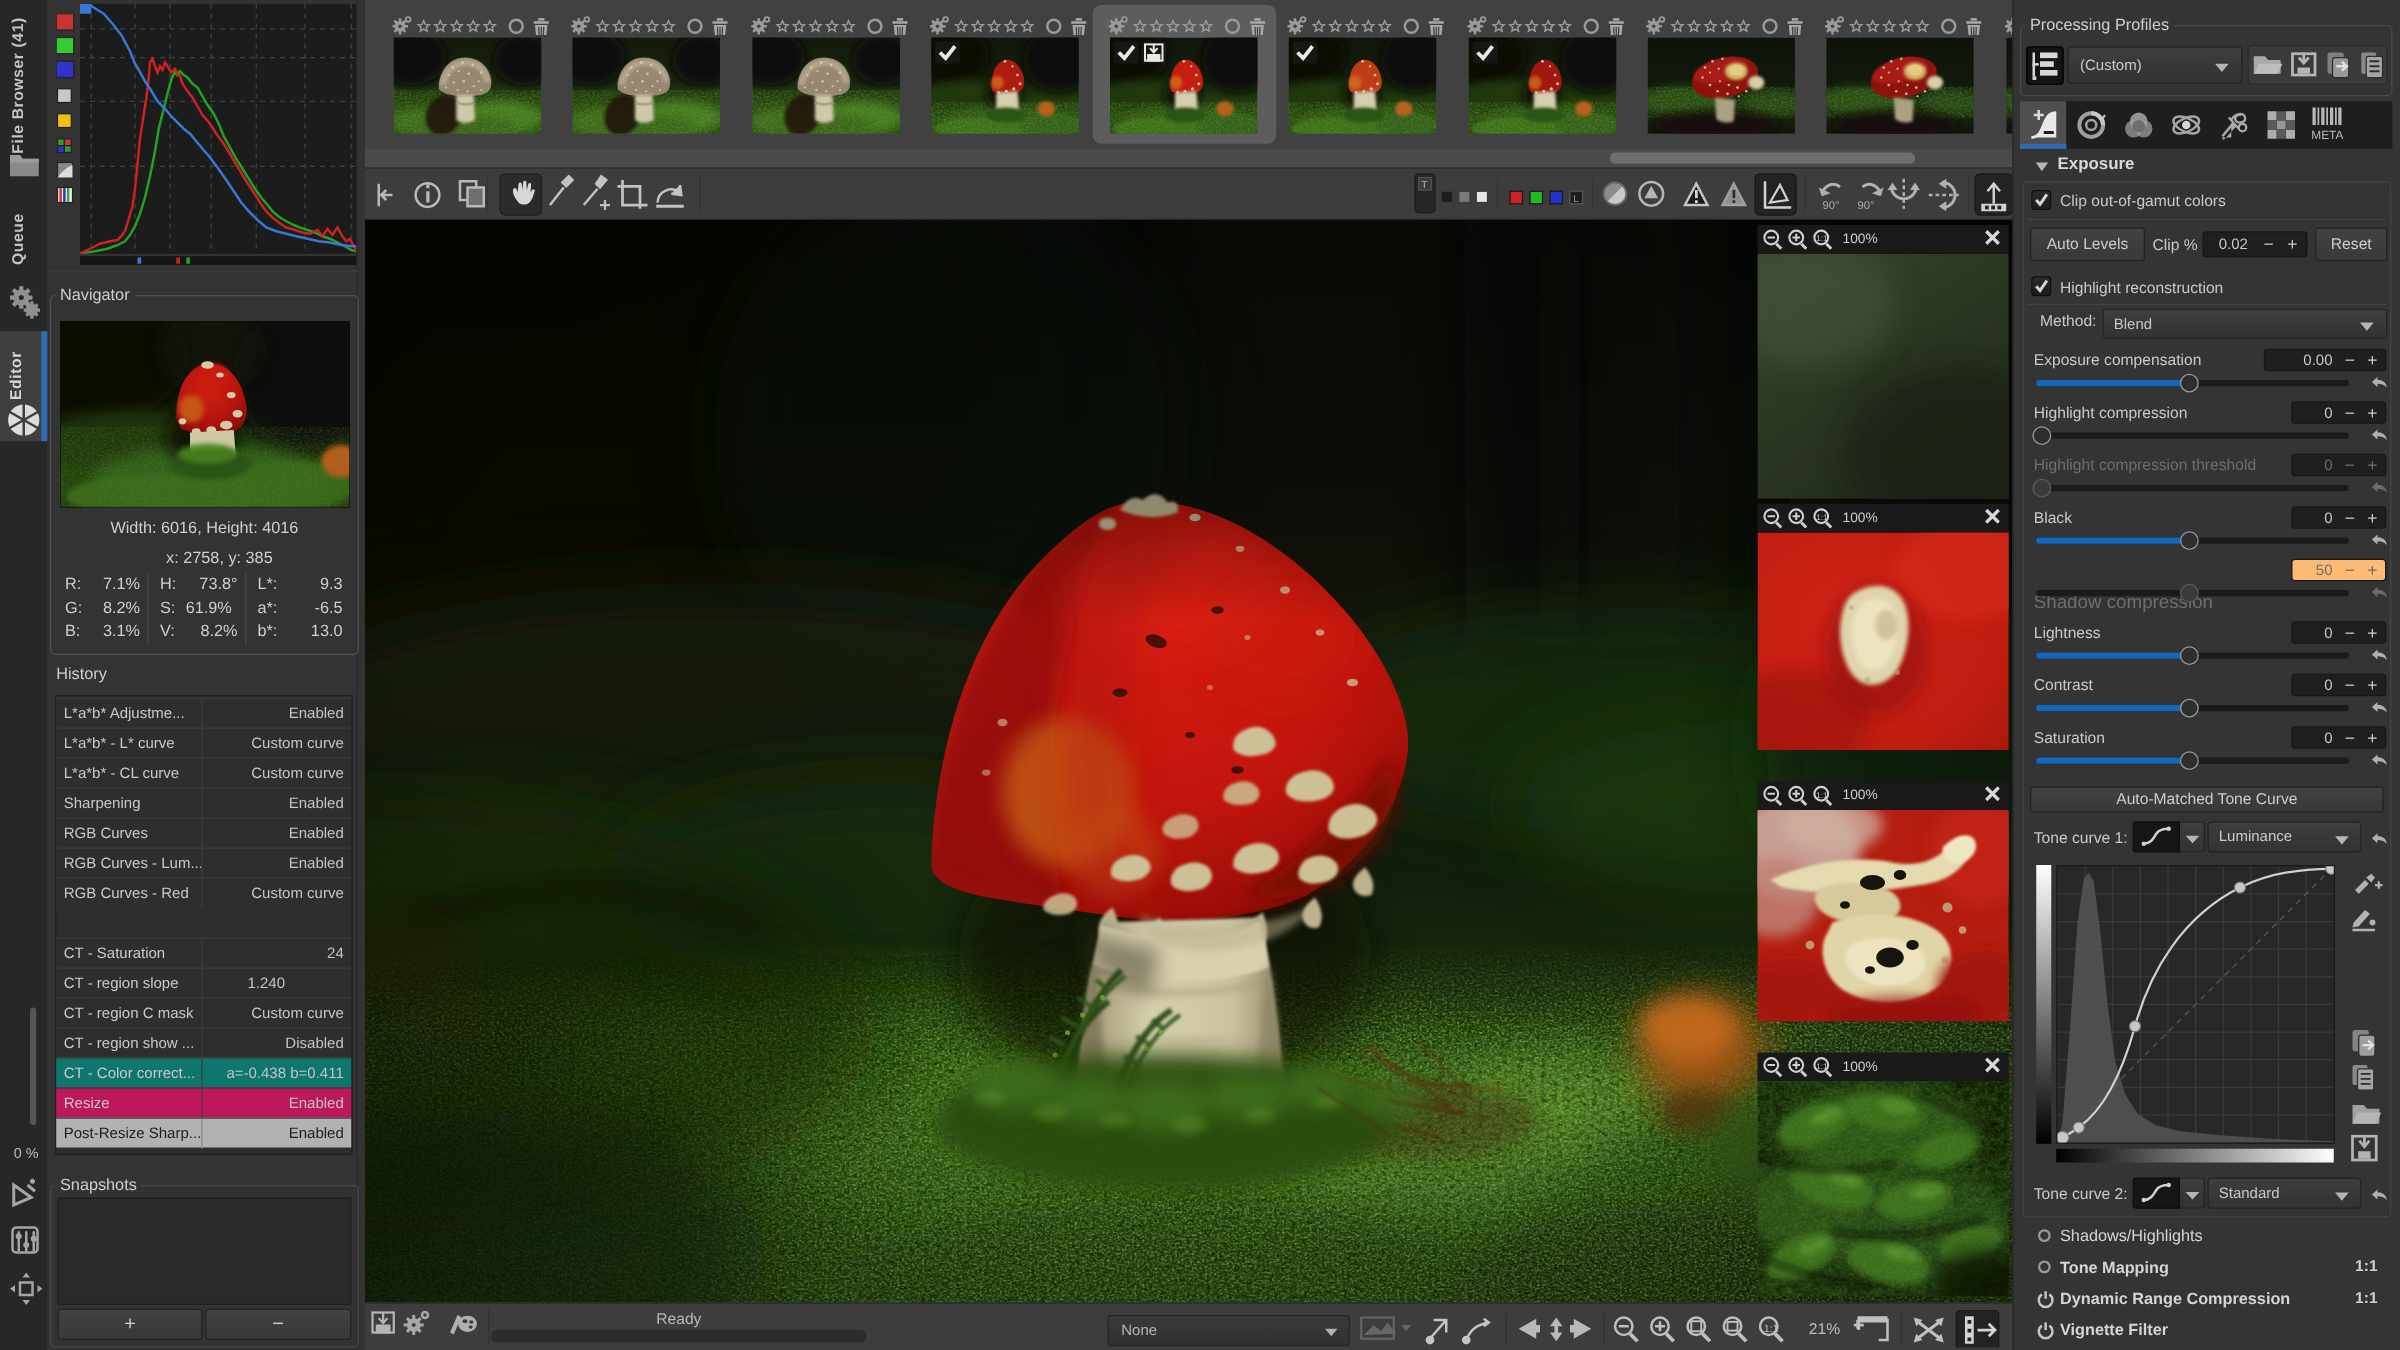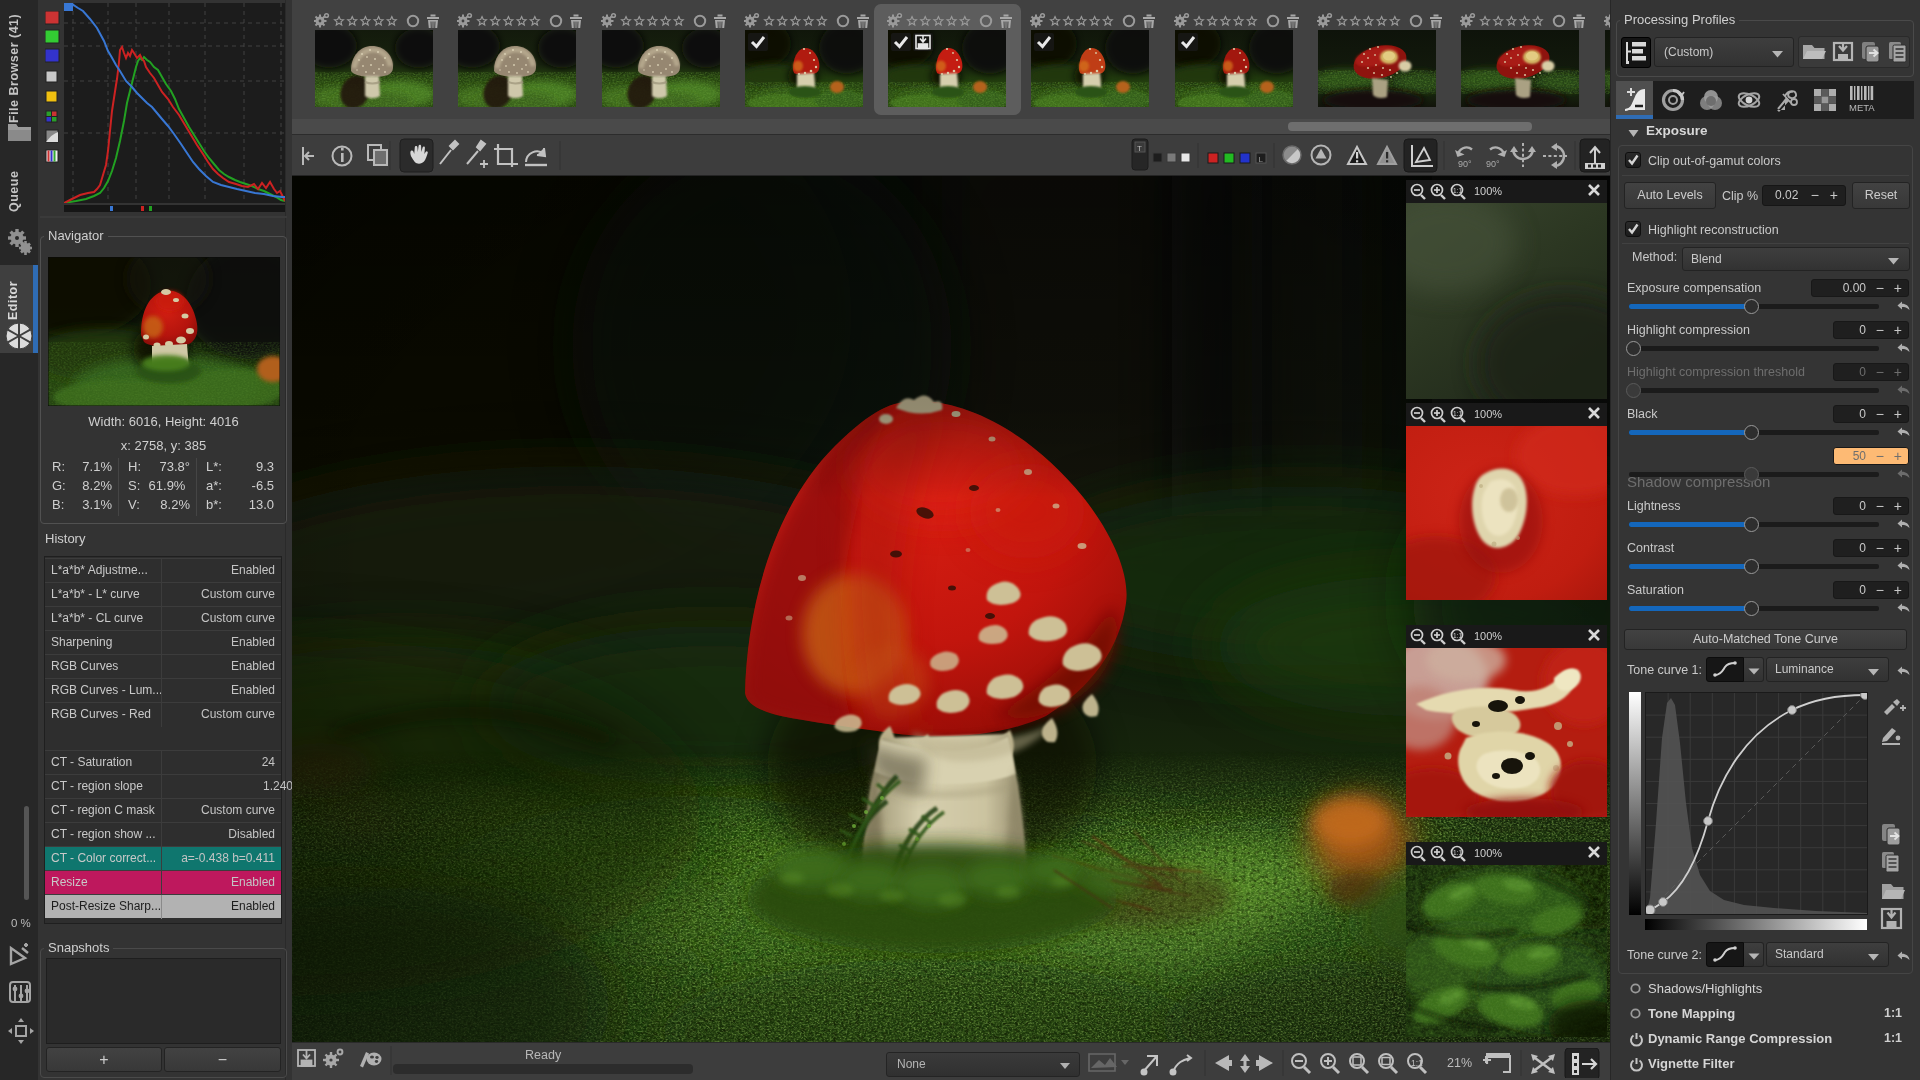--- a/index.html
+++ b/index.html
@@ -190,21 +190,21 @@
         <ellipse cx="121" cy="87" rx="4" ry="3"></ellipse>
         <ellipse cx="109" cy="88" rx="3.5" ry="2.5"></ellipse>
         <ellipse cx="98" cy="80" rx="3" ry="2.5"></ellipse>
       </g>
  <path d="M104 89 L139 87 C140 101 141 109 141 116 C129 122 113 122 104 117 C104 106 104 97 104 89 Z" fill="#cfc8a6"></path>
  <ellipse cx="121" cy="114" rx="32" ry="12" fill="#2c5212" filter="url(#nb2)"></ellipse>
  <ellipse cx="118" cy="106" rx="24" ry="8" fill="#48801f" filter="url(#nb2)" opacity="0.9"></ellipse>
  <rect width="232" height="149" fill="none" stroke="#0a0a0a"></rect>
 </svg></div>
 <div class="abs" style="left:40px;top:414px;width:247px;height:16px;text-align:center;font-size:13px;color:#cfcfcf">Width: 6016, Height: 4016</div>
-<div class="abs" style="left:40px;top:438px;width:247px;height:16px;text-align:center;font-size:13px;color:#cfcfcf">x: 2758, y: 385</div>
+<div class="abs" style="left:52px;top:438px;width:247px;height:16px;text-align:center;font-size:13px;color:#cfcfcf">x: 2758, y: 385</div>
 <div class="abs" style="left:44px;top:456px;width:238px;height:62px;font-size:13px;color:#cfcfcf">
  <div class="abs" style="left:74px;top:2px;width:1px;height:58px;background:#454545"></div>
  <div class="abs" style="left:152px;top:2px;width:1px;height:58px;background:#454545"></div>
  <div class="abs" style="left:8px;top:3px">R:</div>
     <div class="abs" style="left:30px;top:3px;width:38px;text-align:right">7.1%</div>
  <div class="abs" style="left:8px;top:22px">G:</div>
     <div class="abs" style="left:30px;top:22px;width:38px;text-align:right">8.2%</div>
  <div class="abs" style="left:8px;top:41px">B:</div>
     <div class="abs" style="left:30px;top:41px;width:38px;text-align:right">3.1%</div>
  <div class="abs" style="left:84px;top:3px">H:</div>
@@ -262,21 +262,21 @@
     <span class="abs" style="left:118px;top:4px;width:112px;text-align:right;color:#c4c4c4">Enabled</span>
     <span class="abs" style="left:116px;top:0;width:1px;height:24px;background:#3c3c3c"></span>
   </div>
 <div class="abs" style="left:45px;top:750px;width:236px;height:24px;background:#2e2e2e;border-top:1px solid #3c3c3c">
     <span class="abs" style="left:6px;top:4px">CT - Saturation</span>
     <span class="abs" style="left:118px;top:4px;width:112px;text-align:right;color:#c4c4c4">24</span>
     <span class="abs" style="left:116px;top:0;width:1px;height:24px;background:#3c3c3c"></span>
   </div>
 <div class="abs" style="left:45px;top:774px;width:236px;height:24px;background:#2e2e2e;border-top:1px solid #3c3c3c">
     <span class="abs" style="left:6px;top:4px">CT - region slope</span>
-    <span class="abs" style="left:136px;top:4px;width:112px;text-align:right;color:#c4c4c4">1.240</span>
+    <span class="abs" style="left:112px;top:4px;width:112px;text-align:center;color:#c4c4c4">1.240</span>
     <span class="abs" style="left:116px;top:0;width:1px;height:24px;background:#3c3c3c"></span>
   </div>
 <div class="abs" style="left:45px;top:798px;width:236px;height:24px;background:#2e2e2e;border-top:1px solid #3c3c3c">
     <span class="abs" style="left:6px;top:4px">CT - region C mask</span>
     <span class="abs" style="left:118px;top:4px;width:112px;text-align:right;color:#c4c4c4">Custom curve</span>
     <span class="abs" style="left:116px;top:0;width:1px;height:24px;background:#3c3c3c"></span>
   </div>
 <div class="abs" style="left:45px;top:822px;width:236px;height:24px;background:#2e2e2e;border-top:1px solid #3c3c3c">
     <span class="abs" style="left:6px;top:4px">CT - region show ...</span>
     <span class="abs" style="left:118px;top:4px;width:112px;text-align:right;color:#c4c4c4">Disabled</span>

